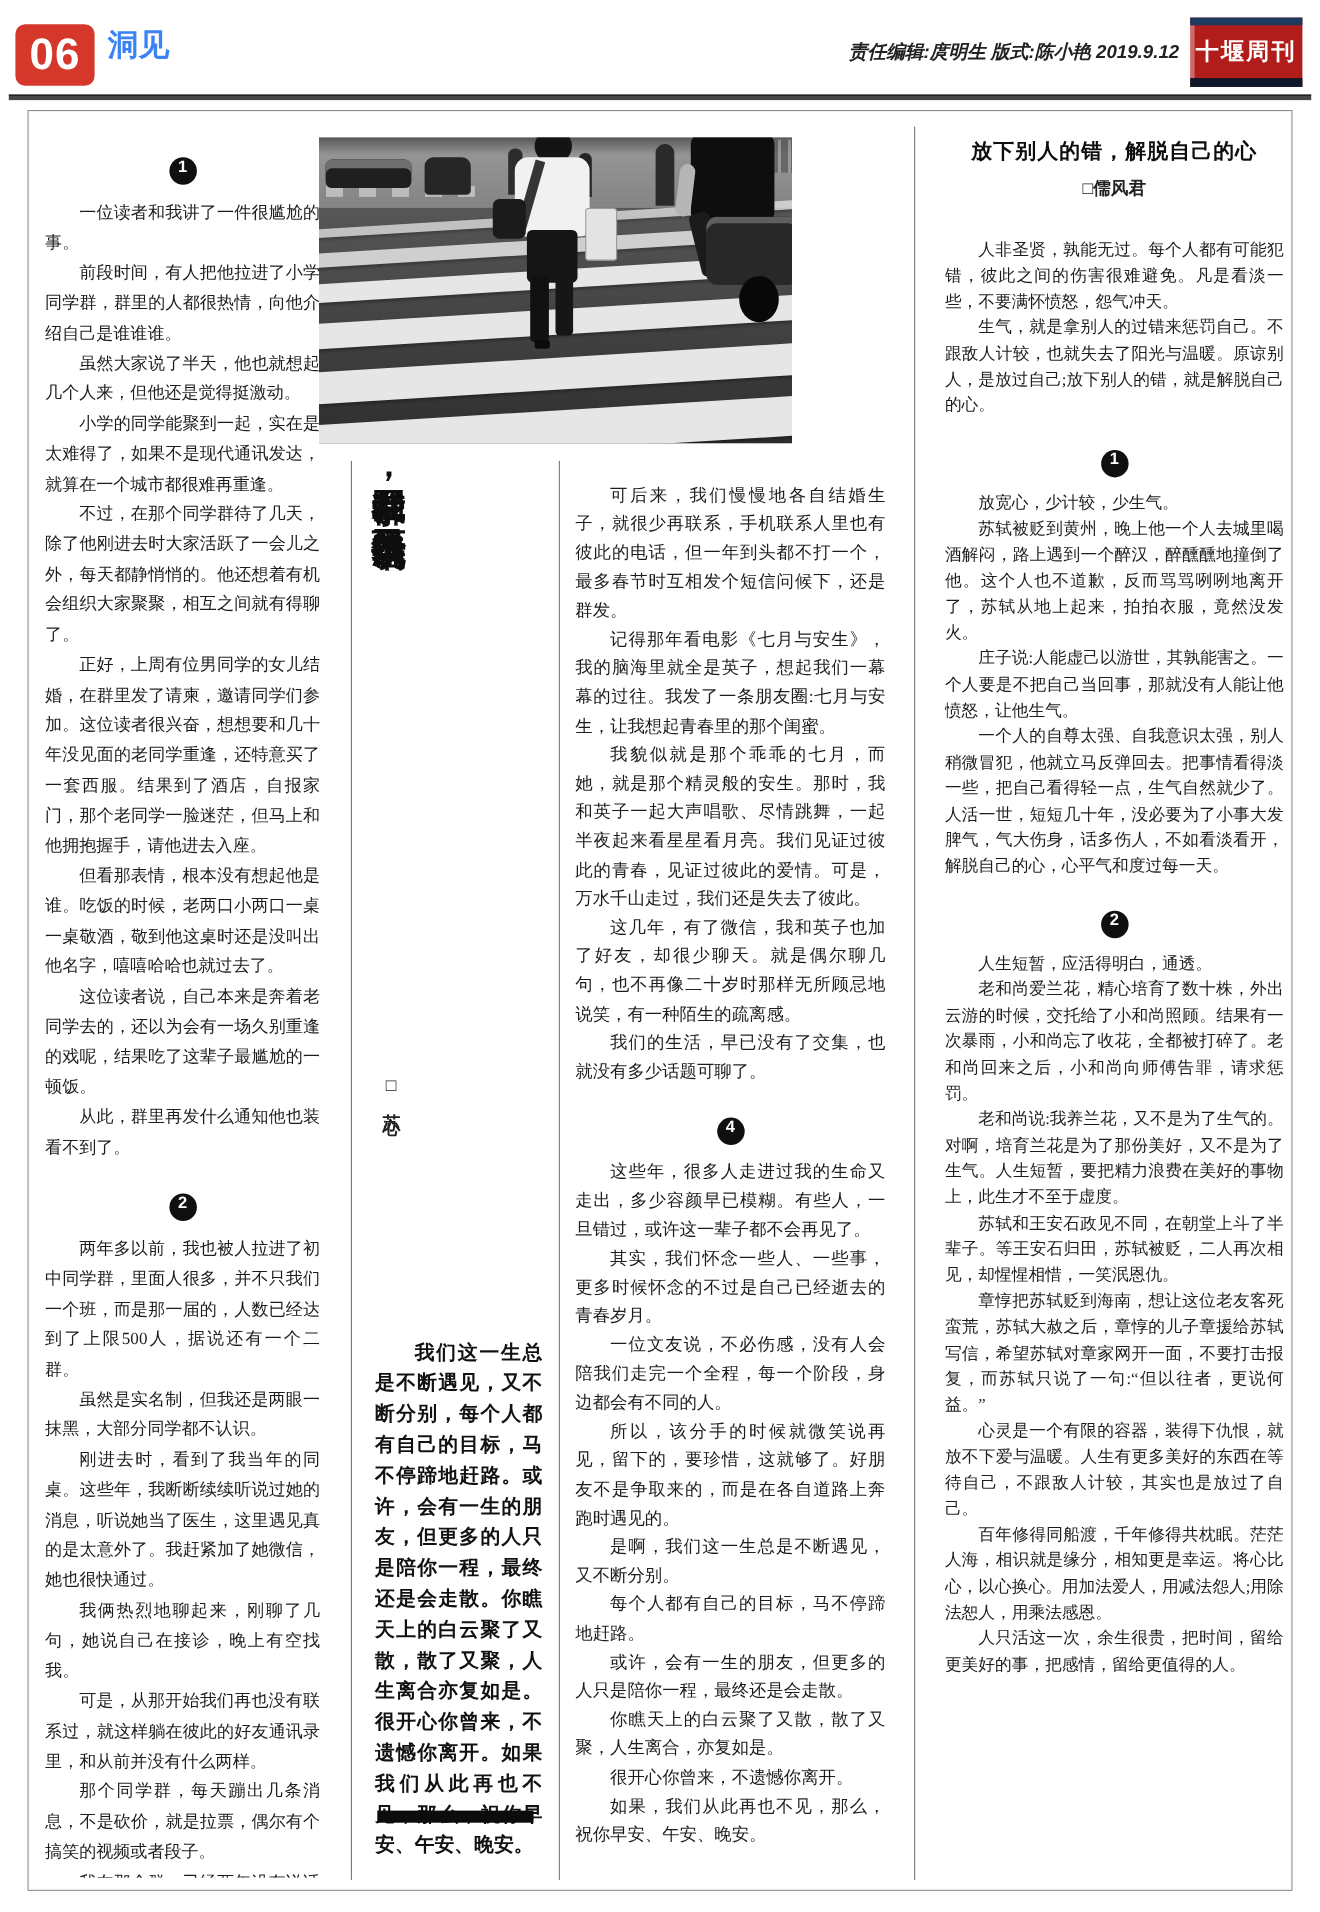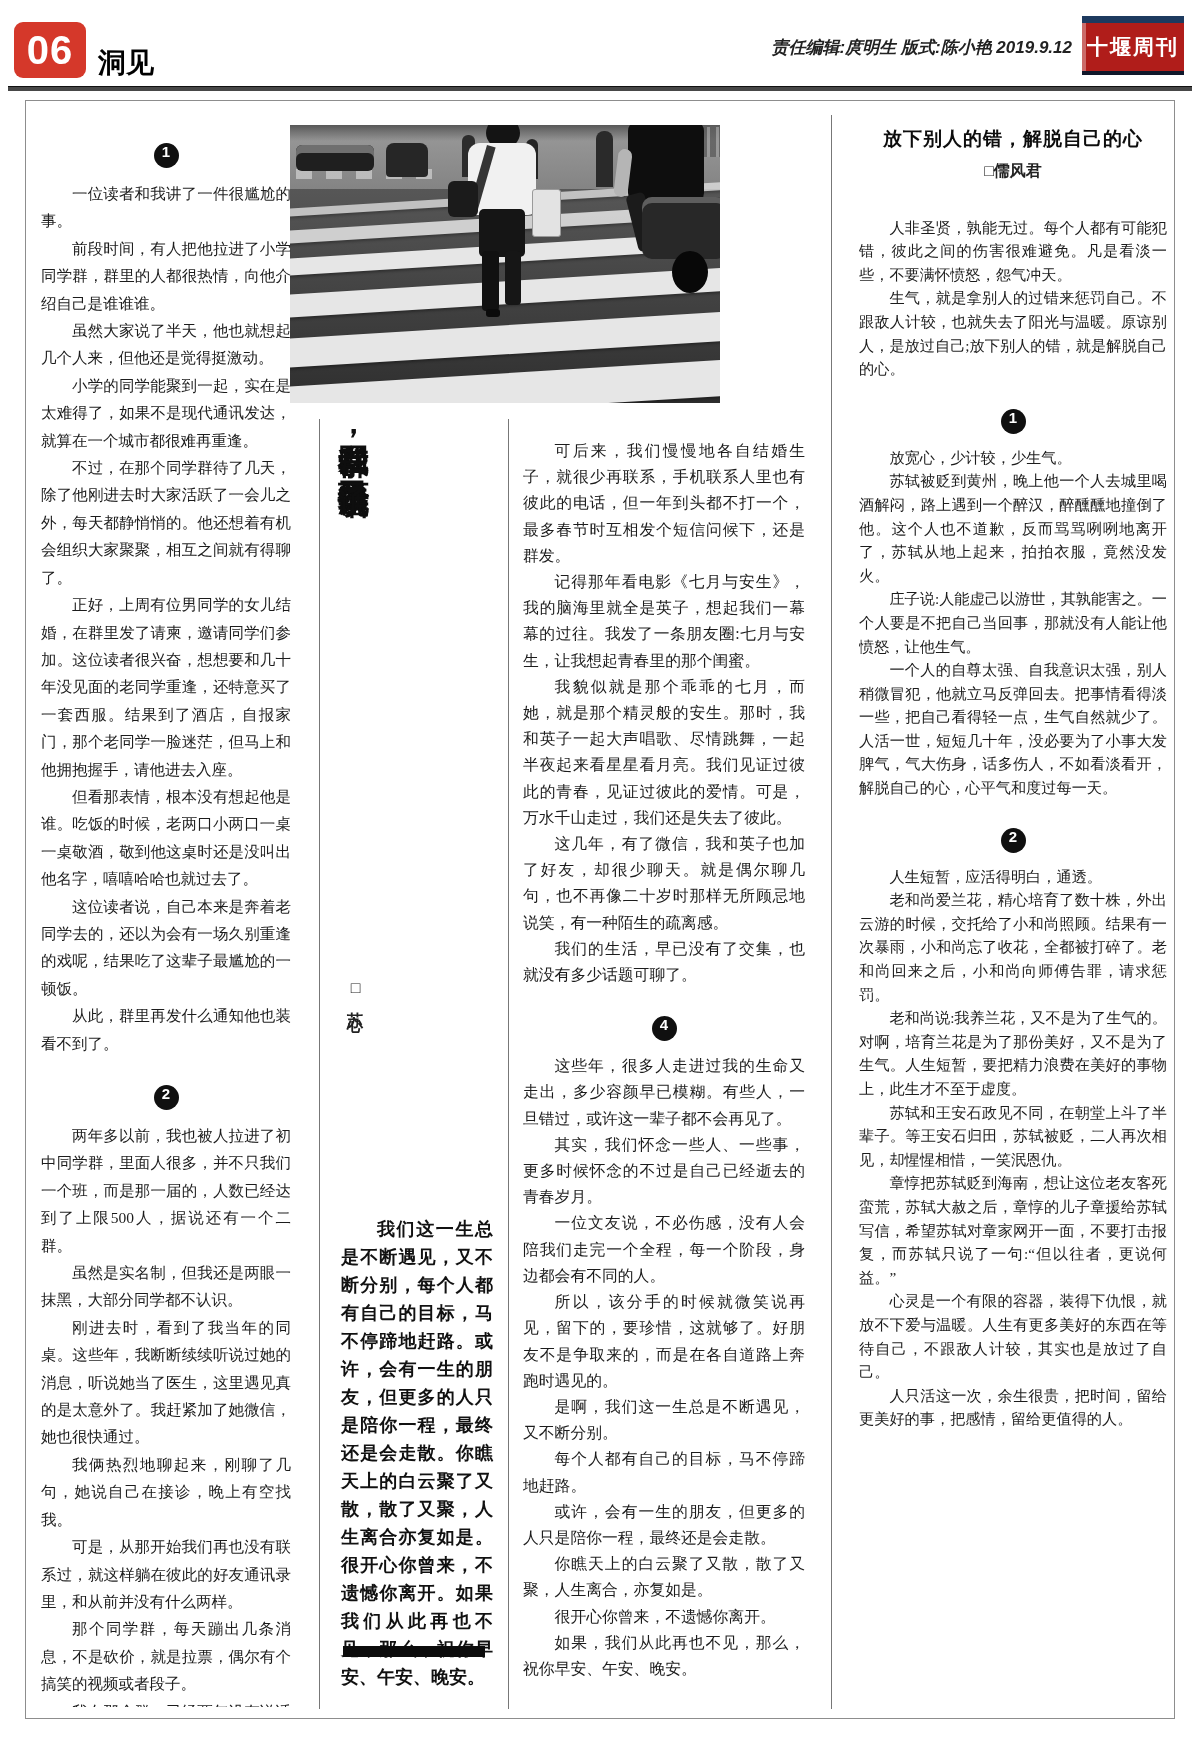--- a/index.html
+++ b/index.html
@@ -2,24 +2,24 @@
 <html><head>
 <meta charset="utf-8">
 <style>
   html,body{margin:0;padding:0;background:#fff;}
   .page{position:relative;width:1200px;height:1738px;background:#fff;overflow:hidden;
         font-family:"Liberation Serif","DejaVu Serif",serif;color:#1c1c1c;}
   
   .badge{position:absolute;left:14px;top:22px;width:72px;height:56px;border-radius:9px;
          background:#d5382a;color:#fff;display:flex;align-items:center;justify-content:center;
          font:bold 40px "Liberation Sans",sans-serif;letter-spacing:1px;}
-  .section-name{position:absolute;left:98px;top:44px;font:bold 28px "Liberation Sans",sans-serif;color:#000000;}
+  .section-name{position:absolute;left:98px;top:22px;font:bold 28px "Liberation Sans",sans-serif;color:#3b82f6;}
   .editor-line{position:absolute;right:128px;top:36px;font:italic bold 17px "Liberation Sans",sans-serif;color:#222;}
   .masthead{position:absolute;left:1082px;top:16px;width:102px;height:48px;background:#b01d1a;
-            border-top:7px solid #1d3a5f;border-bottom:4px solid #0f172a;
+            border-top:7px solid #1d3a5f;border-bottom:8px solid #0f172a;
             display:flex;align-items:center;justify-content:center;
             color:#fff;font:bold 21px "Liberation Serif",serif;letter-spacing:2px;
             box-shadow:inset 4px 0 0 rgba(255,255,255,.35);}
   .header-rule{position:absolute;left:8px;top:86px;width:1184px;height:4px;background:#474747;border-top:1px solid #111;}
   
   .content-box{position:absolute;left:25px;top:100px;width:1148px;height:1617px;border:1px solid #8d8d8d;background:#fff;}
   .vrule{position:absolute;width:1px;background:#777;}
   .vr1{left:293px;top:318px;height:1290px;}
   .vr2{left:482px;top:318px;height:1290px;}
   .vr3{left:805px;top:14px;height:1594px;}
@@ -209,19 +209,20 @@
       </div>
       <div class="sec">
         <span class="marker">2</span>
         <div>
             <p class="para">人生短暂，应活得明白，通透。</p>
             <p class="para">老和尚爱兰花，精心培育了数十株，外出云游的时候，交托给了小和尚照顾。结果有一次暴雨，小和尚忘了收花，全都被打碎了。老和尚回来之后，小和尚向师傅告罪，请求惩罚。</p>
             <p class="para">老和尚说:我养兰花，又不是为了生气的。对啊，培育兰花是为了那份美好，又不是为了生气。人生短暂，要把精力浪费在美好的事物上，此生才不至于虚度。</p>
             <p class="para">苏轼和王安石政见不同，在朝堂上斗了半辈子。等王安石归田，苏轼被贬，二人再次相见，却惺惺相惜，一笑泯恩仇。</p>
             <p class="para">章惇把苏轼贬到海南，想让这位老友客死蛮荒，苏轼大赦之后，章惇的儿子章援给苏轼写信，希望苏轼对章家网开一面，不要打击报复，而苏轼只说了一句:“但以往者，更说何益。”</p>
             <p class="para">心灵是一个有限的容器，装得下仇恨，就放不下爱与温暖。人生有更多美好的东西在等待自己，不跟敌人计较，其实也是放过了自己。</p>
+            <p class="para">百年修得同船渡，千年修得共枕眠。茫茫人海，相识就是缘分，相知更是幸运。将心比心，以心换心。用加法爱人，用减法怨人;用除法恕人，用乘法感恩。</p>
             <p class="para">人只活这一次，余生很贵，把时间，留给更美好的事，把感情，留给更值得的人。</p>
           </div>
       </div>
     </section>
 
   </div>
 </div>
 
 </body></html>

